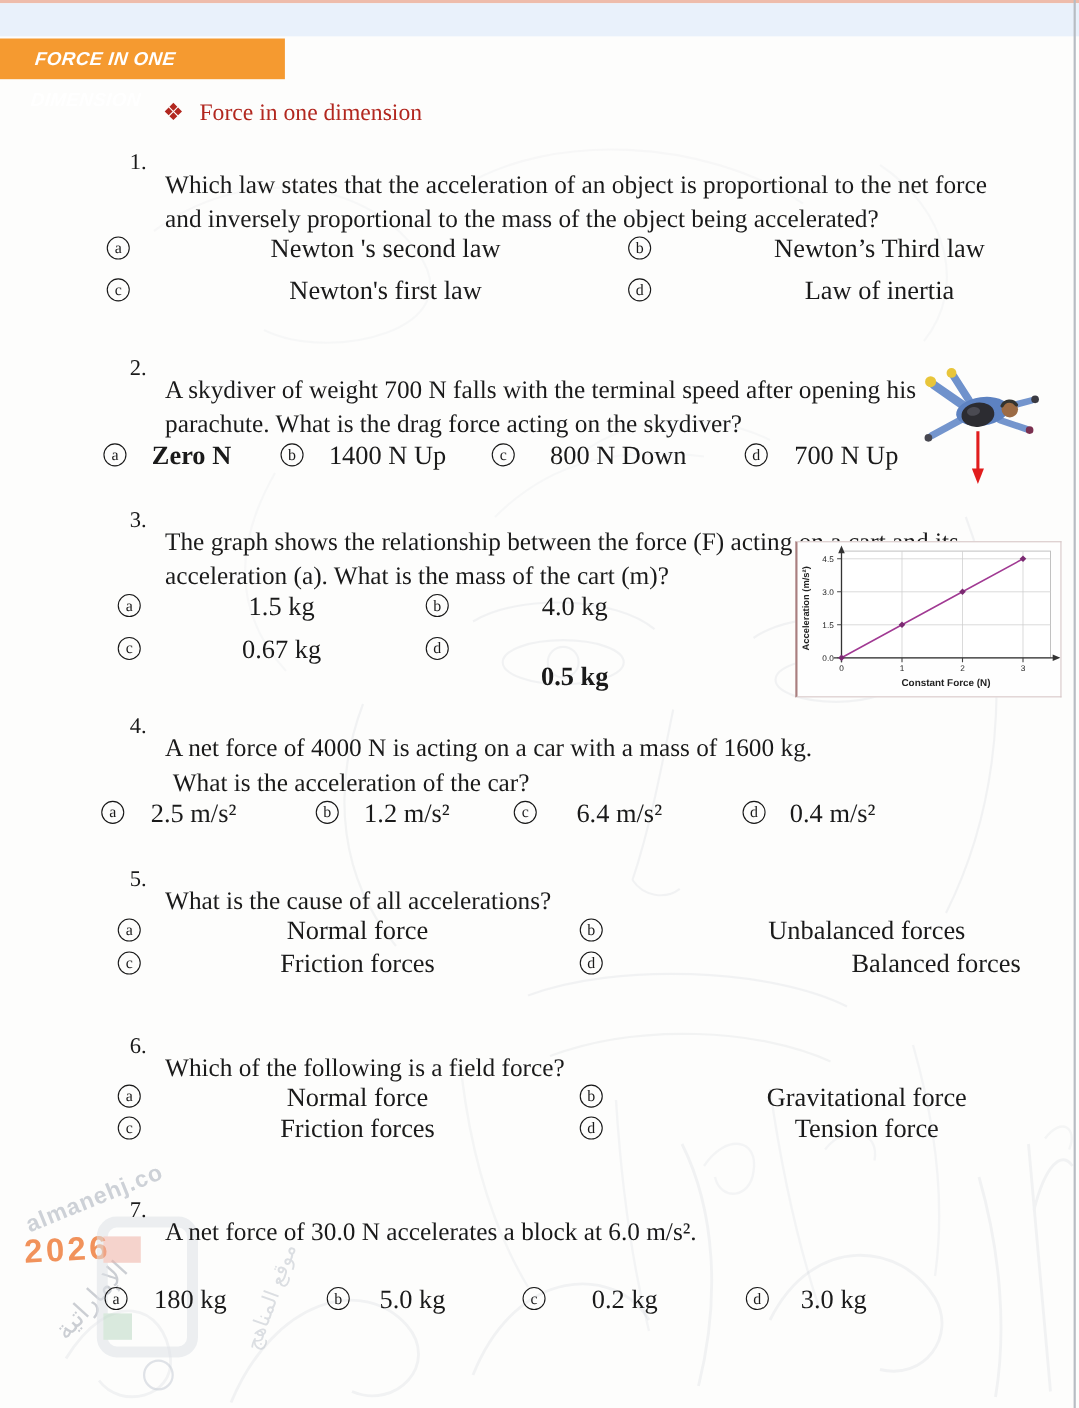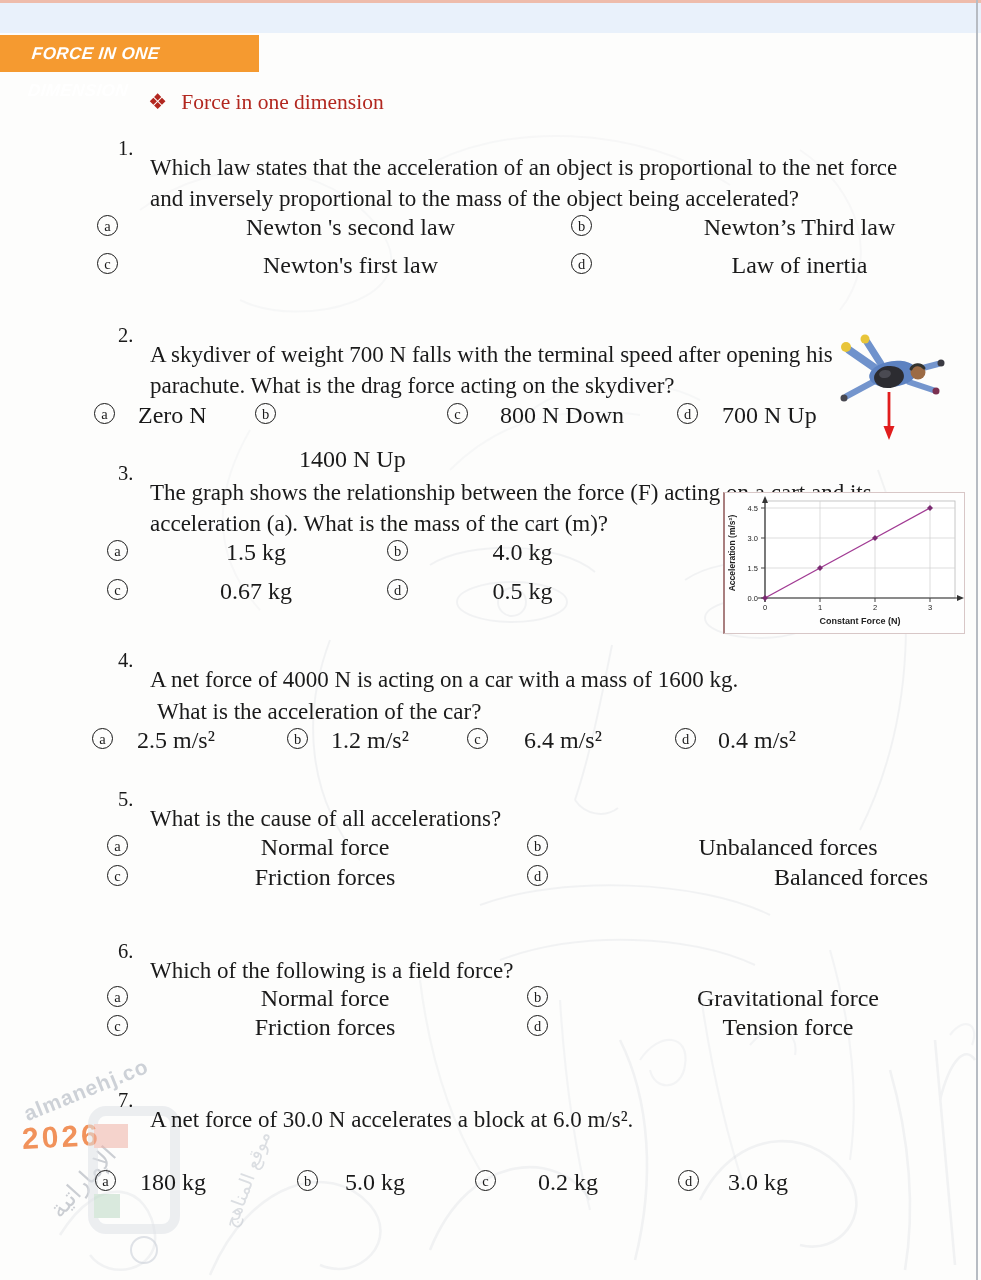--- a/index.html
+++ b/index.html
@@ -144,23 +144,23 @@
     <div class="opt-circle" style="left:97px;  top:253px;">c</div>
     <div class="opt-text ctr" style="left:132px; top:252px; width:437px;">Newton's first law</div>
     <div class="opt-circle" style="left:571px; top:253px;">d</div>
     <div class="opt-text ctr" style="left:607px; top:252px; width:385px;">Law of inertia</div>
   </div>
 
   <div class="layer">
     <div class="qnum" style="left:118px; top:324px;">2.</div>
     <div class="qtext" style="left:150px; top:324px; width:700px;">A skydiver of weight 700 N falls with the terminal speed after opening his parachute. What is the drag force acting on the skydiver?</div>
     <div class="opt-circle" style="left:94px;  top:403px;">a</div>
-    <div class="opt-text" style="left:138px; top:402px;">Zero N</div>
+    <div class="opt-text" style="left:138px; top:402px;font-weight:bold;">Zero N</div>
     <div class="opt-circle" style="left:255px; top:403px;">b</div>
-    <div class="opt-text" style="left:299px; top:402px;margin-top:44px;">1400 N Up</div>
+    <div class="opt-text" style="left:299px; top:402px;">1400 N Up</div>
     <div class="opt-circle" style="left:447px; top:403px;">c</div>
     <div class="opt-text" style="left:500px; top:402px;">800 N Down</div>
     <div class="opt-circle" style="left:677px; top:403px;">d</div>
     <div class="opt-text" style="left:722px; top:402px;">700 N Up</div>
   </div>
 
   <svg class="skydiver" width="135" height="118" viewBox="0 0 135 118">
     <g stroke-linecap="round">
       <line x1="52" y1="38" x2="26" y2="20" stroke="#6f92cc" stroke-width="8"></line>
       <line x1="58" y1="34" x2="44" y2="12" stroke="#6f92cc" stroke-width="7"></line>
@@ -187,21 +187,21 @@
   <div class="layer">
     <div class="qnum" style="left:118px; top:462px;">3.</div>
     <div class="qtext" style="left:150px; top:462px; width:748px;">The graph shows the relationship between the force (F) acting on a cart and its acceleration (a). What is the mass of the cart (m)?</div>
     <div class="opt-circle" style="left:107px; top:540px;">a</div>
     <div class="opt-text ctr" style="left:142px; top:539px; width:228px;">1.5 kg</div>
     <div class="opt-circle" style="left:387px; top:540px;">b</div>
     <div class="opt-text ctr" style="left:420px; top:539px; width:205px;">4.0 kg</div>
     <div class="opt-circle" style="left:107px; top:579px;">c</div>
     <div class="opt-text ctr" style="left:142px; top:578px; width:228px;">0.67 kg</div>
     <div class="opt-circle" style="left:387px; top:579px;">d</div>
-    <div class="opt-text ctr" style="left:420px; top:578px; width:205px;">0.5 kg</div>
+    <div class="opt-text ctr" style="left:420px; top:603px; width:205px;font-weight:bold;">0.5 kg</div>
   </div>
 
   <div class="chart">
     <svg width="239" height="140" viewBox="0 0 239 140">
       <rect x="40" y="8" width="190" height="97" fill="#ffffff" stroke="#b9b9b9" stroke-width="0.8"></rect>
       <g class="grid">
           <line x1="95" y1="8" x2="95" y2="105"></line>
           <line x1="150" y1="8" x2="150" y2="105"></line>
           <line x1="205" y1="8" x2="205" y2="105"></line>
           <line x1="40" y1="75" x2="230" y2="75"></line>

